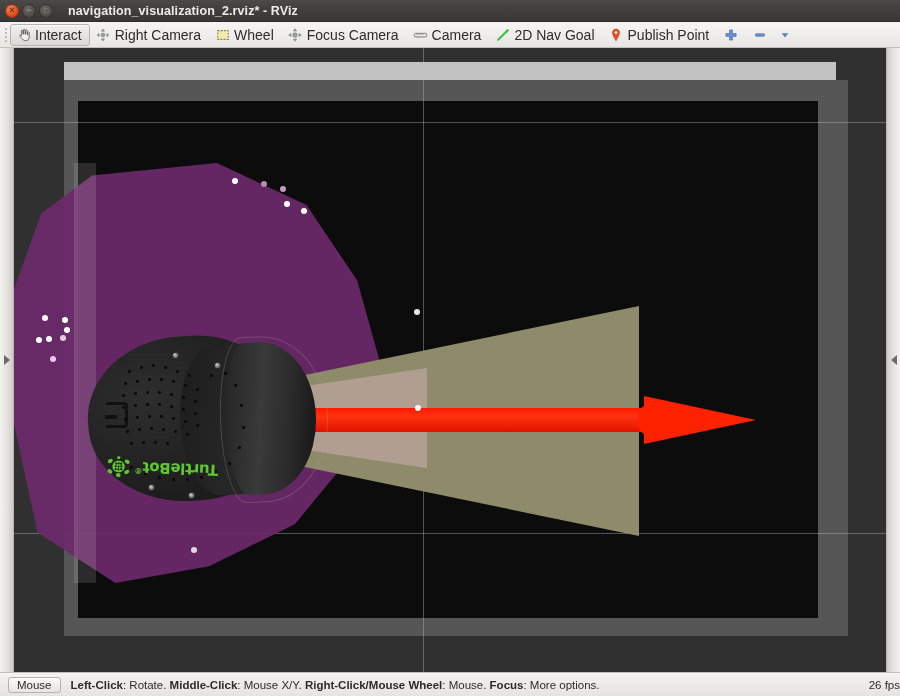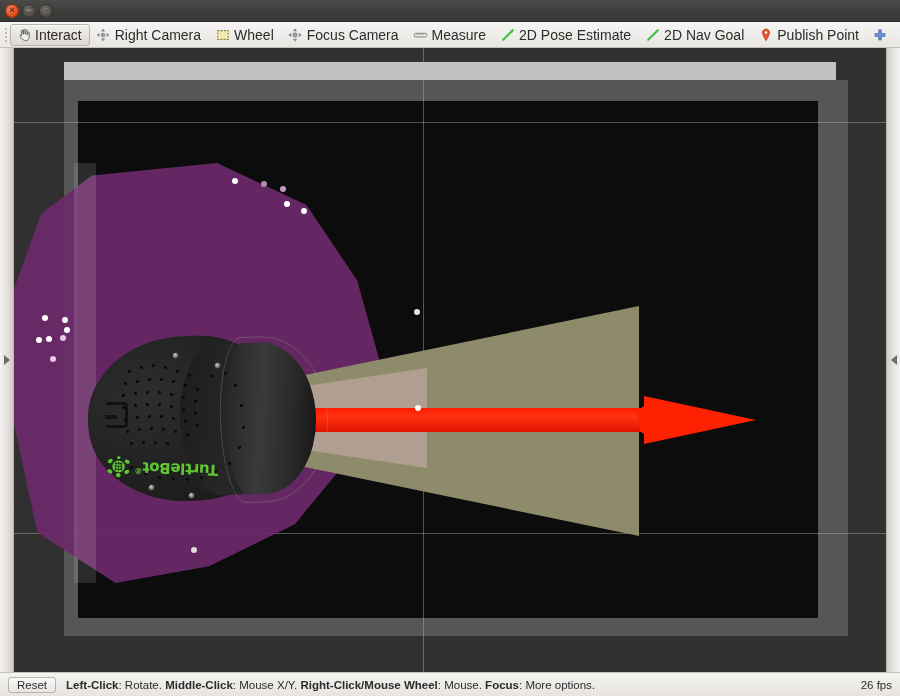--- a/index.html
+++ b/index.html
@@ -251,37 +251,38 @@
     font-size: 11.5px;
     padding: 1px 8px;
     border: 1px solid #b6b2ae;
     border-radius: 3px;
     background: linear-gradient(to bottom, #fbfaf9, #e7e4e1);
     color: #2e2c2a;
     cursor: default;
   }
   #status-text { font-size: 11.5px; color: #2e2c2a; white-space: nowrap; }
   #status-text b { font-weight: bold; }
-  #status-fps { position: absolute; right: 8px; font-size: 11.5px; color: #2e2c2a; }
+  #status-fps { position: absolute; right: 0; font-size: 11.5px; color: #2e2c2a; }
 </style>
 </head>
 <body>
 
 <div id="app-window">
 
   <div id="titlebar">
     <div class="wbtn close">
       <span>×</span>
     </div>
     <div class="wbtn min">
       <span>−</span>
     </div>
     <div class="wbtn max">
       <span>□</span>
     </div>
+    <div id="window-title">navigation_visualization_2.rviz* - RViz</div>
   </div>
 
   <div id="toolbar">
     <div id="toolbar-grip">
       <i></i>
         <i></i>
         <i></i>
         <i></i>
     </div>
 
@@ -327,32 +328,23 @@
       <span>Focus Camera</span>
     </div>
 
     <div class="tbtn">
       <span class="ico">
         <svg width="15" height="14" viewBox="0 0 18 16">
           <rect x="1.5" y="6" width="15" height="4.4" rx="1.6" fill="#e9e6dd" stroke="#7a7a7a" stroke-width="1.1"></rect>
           <path d="M5 6v2M8 6v2M11 6v2" stroke="#7a7a7a" stroke-width="0.9"></path>
         </svg>
       </span>
-      <span>Measure</span>
-    </div>
-
-    <div class="tbtn">
-      <span class="ico">
-        <svg width="14" height="14" viewBox="0 0 16 16">
-          <path d="M2.5 13.5 13.5 2.5" stroke="#3fc33f" stroke-width="2.4" stroke-linecap="round"></path>
-          <path d="M13.8 2.2 10.6 3 13 5.4z" fill="#3fc33f"></path>
-        </svg>
-      </span>
-      <span>2D Pose Estimate</span>
-    </div>
+      <span>Camera</span>
+    </div>
+
 
     <div class="tbtn">
       <span class="ico">
         <svg width="14" height="14" viewBox="0 0 16 16">
           <path d="M2.5 13.5 13.5 2.5" stroke="#3fc33f" stroke-width="2.4" stroke-linecap="round"></path>
           <path d="M13.8 2.2 10.6 3 13 5.4z" fill="#3fc33f"></path>
         </svg>
       </span>
       <span>2D Nav Goal</span>
     </div>
@@ -548,21 +540,21 @@
       <span class="pt" style="left:401px; top:357px; background:#ffffff;"></span>
       <span class="pt" style="left:177px; top:499px; background:#dcdcdc;"></span>
     </div>
 
     <div class="dock-strip right">
       <span class="dock-arrow"></span>
     </div>
   </div>
 
   <div id="statusbar">
-    <div id="reset-button">Reset</div>
+    <div id="reset-button">Mouse</div>
     <div id="status-text">
       <b>Left-Click</b><span>: </span><span>Rotate.</span>
       <span> </span>
       <b>Middle-Click</b><span>: </span><span>Mouse X/Y.</span>
       <span> </span>
       <b>Right-Click/Mouse Wheel</b><span>: </span><span>Mouse.</span>
       <span> </span>
       <b>Focus</b><span>: </span><span>More options.</span>
     </div>
     <div id="status-fps">26 fps</div>

